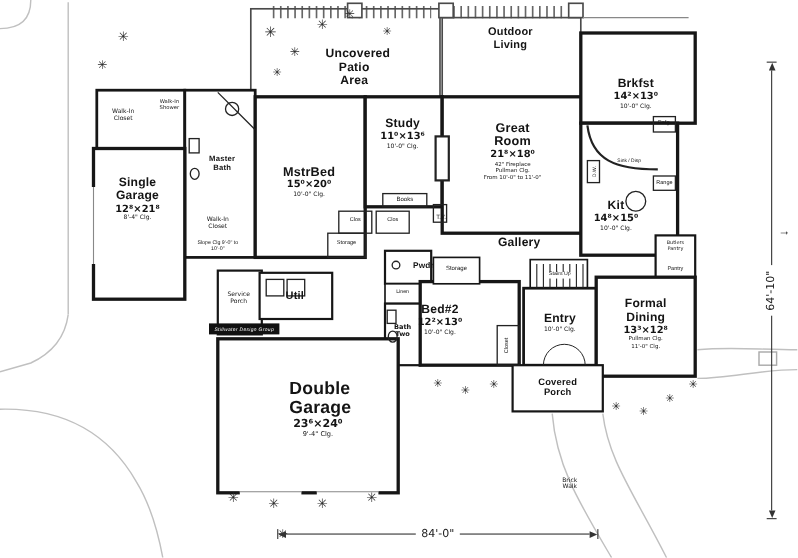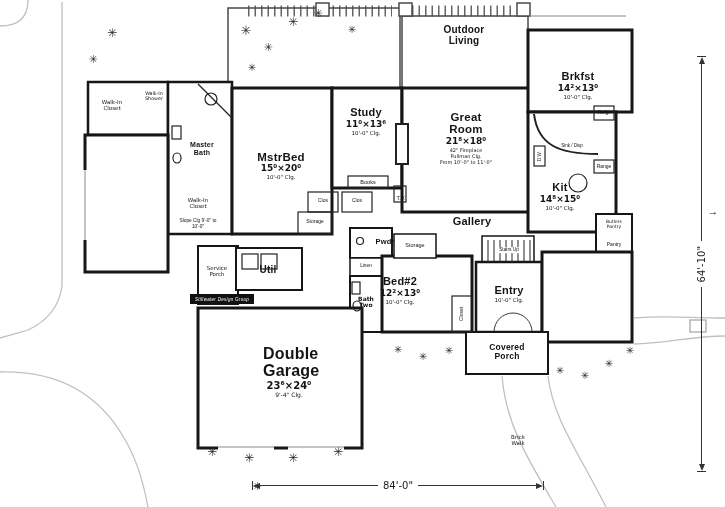--- a/index.html
+++ b/index.html
@@ -136,20 +136,23 @@
   <span class="plant" style="left:338px;top:452px;font-size:12px">✳</span>
   <span class="plant" style="left:257px;top:486px;font-size:11px">✳</span>
   <span class="plant" style="left:398px;top:349px;font-size:10px">✳</span>
   <span class="plant" style="left:423px;top:356px;font-size:10px">✳</span>
   <span class="plant" style="left:449px;top:350px;font-size:10px">✳</span>
   <span class="plant" style="left:560px;top:370px;font-size:10px">✳</span>
   <span class="plant" style="left:585px;top:375px;font-size:10px">✳</span>
   <span class="plant" style="left:609px;top:363px;font-size:10px">✳</span>
   <span class="plant" style="left:630px;top:350px;font-size:10px">✳</span>
 
+  <div class="stack" style="left:322px;top:62px">
+    <div class="rname" style="font-size:11px;width:52px">Uncovered Patio Area</div>
+  </div>
   <div class="stack" style="left:464px;top:36px">
     <div class="rname" style="font-size:10px;width:44px">Outdoor Living</div>
   </div>
   <div class="stack" style="left:578px;top:86px">
     <div class="rname">Brkfst</div>
     <div class="rsize">14²×13⁰</div>
     <div class="rclg">10'-0" Clg.</div>
   </div>
   <div class="stack" style="left:466px;top:138px">
     <div class="rname" style="font-size:11.5px;width:40px">Great Room</div>
@@ -174,20 +177,25 @@
   <div class="stack" style="left:154px;top:96px">
     <div class="rclg" style="font-size:4.8px;width:30px">Walk-In Shower</div>
   </div>
   <div class="stack" style="left:112px;top:106px">
     <div class="rclg" style="font-size:5.5px;width:30px">Walk-In Closet</div>
   </div>
   <div class="stack" style="left:198px;top:204px">
     <div class="rclg" style="font-size:5.5px;width:30px">Walk-In Closet</div>
   </div>
   <span class="lbl" style="left:198px;top:224px;width:40px;font-size:4.8px">Slope Clg 9'-0" to 10'-0"</span>
+  <div class="stack" style="left:125px;top:182px">
+    <div class="rname" style="width:48px">Single Garage</div>
+    <div class="rsize">12⁸×21⁸</div>
+    <div class="rclg">8'-4" Clg.</div>
+  </div>
   <div class="stack" style="left:560px;top:197px">
     <div class="rname">Kit</div>
     <div class="rsize">14⁸×15⁰</div>
     <div class="rclg">10'-0" Clg.</div>
   </div>
   <div class="stack" style="left:472px;top:222px">
     <div class="rname">Gallery</div>
   </div>
   <div class="stack" style="left:268px;top:270px">
     <div class="rname" style="font-size:10px">Util</div>
@@ -203,20 +211,26 @@
     <div class="rsize">12²×13⁰</div>
     <div class="rclg">10'-0" Clg.</div>
   </div>
   <div class="stack" style="left:366px;top:302px">
     <div class="rclg" style="font-size:6px;font-weight:bold;width:22px">Bath Two</div>
   </div>
   <span class="lbl" style="left:366px;top:266px;font-size:4.8px">Linen</span>
   <div class="stack" style="left:509px;top:294px">
     <div class="rname">Entry</div>
     <div class="rclg">10'-0" Clg.</div>
+  </div>
+  <div class="stack" style="left:587px;top:295px">
+    <div class="rname" style="width:44px">Formal Dining</div>
+    <div class="rsize">13³×12⁸</div>
+    <div class="rclg" style="font-size:5px">Pullman Clg.</div>
+    <div class="rclg" style="font-size:5px">11'-0" Clg.</div>
   </div>
   <div class="stack" style="left:289px;top:372px">
     <div class="rname" style="font-size:16px;width:52px">Double Garage</div>
     <div class="rsize" style="font-size:10px">23⁶×24⁰</div>
     <div class="rclg" style="font-size:6px">9'-4" Clg.</div>
   </div>
   <div class="stack" style="left:507px;top:352px">
     <div class="rname" style="font-size:8.5px;width:40px">Covered Porch</div>
   </div>
   <div class="stack" style="left:614px;top:225px">

